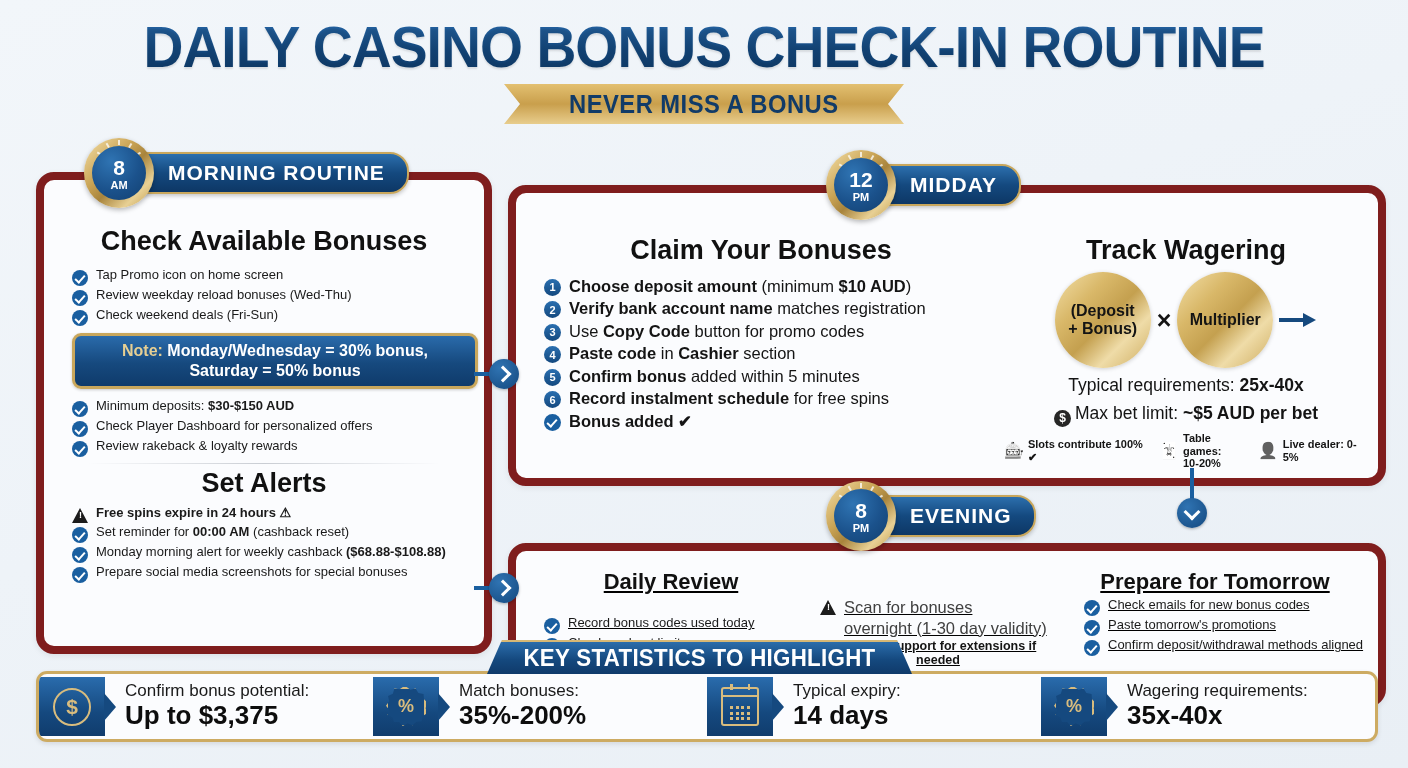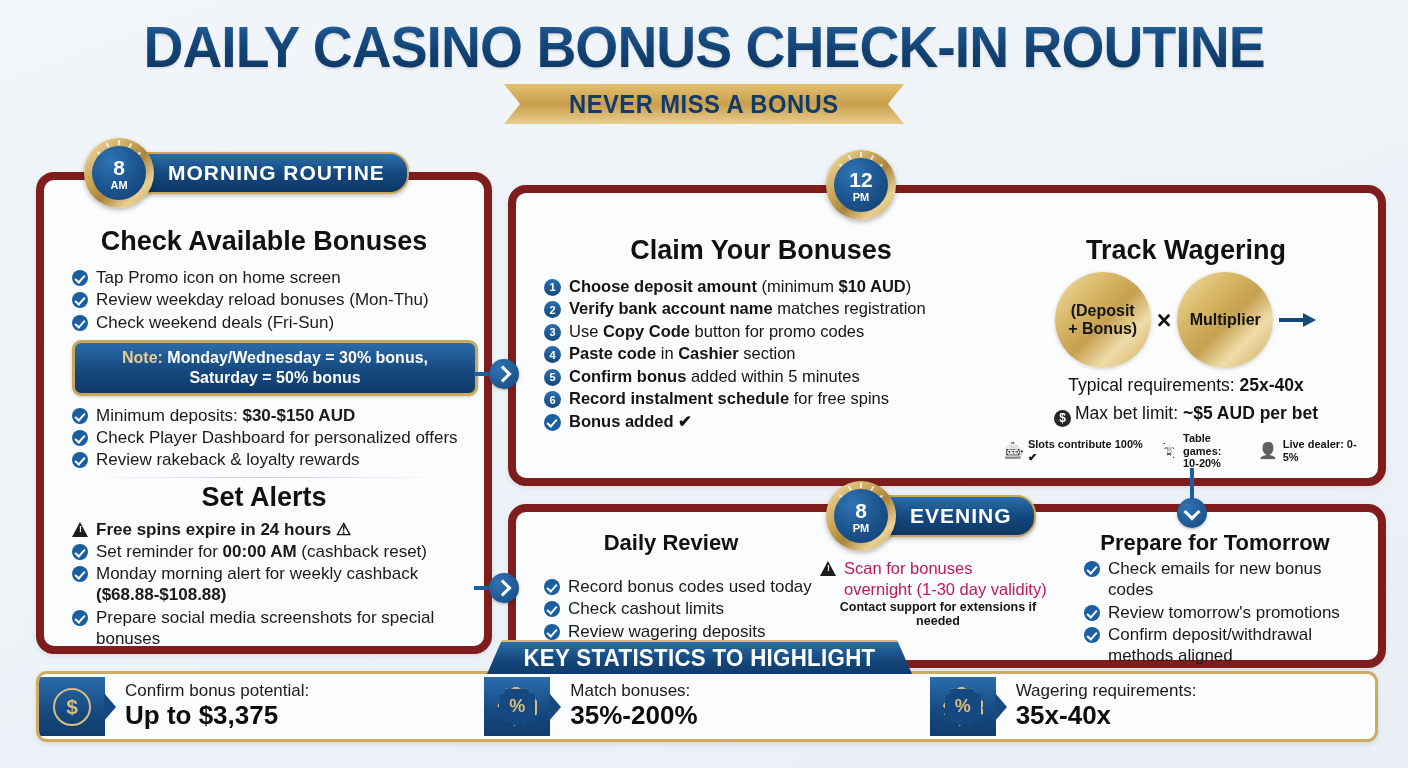--- a/index.html
+++ b/index.html
@@ -32,21 +32,21 @@
     font-size:25px;font-weight:bold;color:#113b68;letter-spacing:.5px;
     transform:scaleX(.95);
   }
   
   .card{
     position:absolute;background:#fbfcfe;border:8px solid #7f1d1d;
     border-radius:18px;box-shadow:0 2px 6px rgba(0,0,0,.08);
   }
   #card-morning{left:36px;top:172px;width:440px;height:466px;}
   #card-midday{left:508px;top:185px;width:862px;height:285px;}
-  #card-evening{left:508px;top:504px;width:862px;height:148px;}
+  #card-evening{left:508px;top:543px;width:862px;height:148px;text-decoration:underline;}
   
   .time-badge{position:absolute;display:flex;align-items:center;z-index:6;}
   .badge-pill{
     height:38px;border-radius:19px;
     background:linear-gradient(180deg,#2c6fad 0%,#14497f 50%,#0d3765 100%);
     border:2px solid #c9a75c;
     display:flex;align-items:center;padding:0 22px 0 46px;margin-left:-34px;
     box-shadow:0 2px 4px rgba(0,0,0,.22);
   }
   .badge-pill span{color:#fff;font-size:21px;font-weight:bold;letter-spacing:1px;white-space:nowrap;}
@@ -65,21 +65,21 @@
   .clock-face .hr{font-size:21px;font-weight:bold;margin-top:2px;}
   .clock-face .mer{font-size:11px;font-weight:bold;margin-top:2px;}
   .ticks{position:absolute;inset:0;}
   .ticks i{position:absolute;left:50%;top:2px;width:1.5px;height:5px;background:rgba(255,255,255,.75);
     transform-origin:50% 25px;margin-left:-.75px;}
   
   .sec-h{text-align:center;font-size:27px;font-weight:bold;color:#111;}
   .sec-h-sm{text-align:center;font-size:22px;font-weight:bold;color:#111;}
   
   ul.chk{list-style:none;margin:0;padding:0;}
-  ul.chk li{display:flex;align-items:flex-start;margin-bottom:1px;font-size:17px;color:#1a1a1a;line-height:1.25;}
+  ul.chk li{display:flex;align-items:flex-start;margin-bottom:1px;font-size:13px;color:#1a1a1a;line-height:1.25;}
   ul.chk li .tx{flex:1;}
   .ci{flex:0 0 auto;width:16px;height:16px;border-radius:50%;background:#1a5fa0;margin:3px 8px 0 0;
       position:relative;}
   .ci:after{content:"";position:absolute;left:4.5px;top:3px;width:4px;height:8px;border:solid #fff;
       border-width:0 2px 2px 0;transform:rotate(42deg);}
   .warn{flex:0 0 auto;width:17px;height:15px;margin:3px 7px 0 0;position:relative;}
   .warn:before{content:"";position:absolute;left:0;top:0;border-left:8.5px solid transparent;
       border-right:8.5px solid transparent;border-bottom:15px solid #1c1c1c;}
   .warn:after{content:"!";position:absolute;left:0;top:3px;width:17px;text-align:center;
       color:#fff;font-size:9px;font-weight:bold;line-height:1;}
@@ -196,21 +196,21 @@
 <div class="card" id="card-morning">
   <div style="padding:46px 14px 0 14px;">
     <div class="sec-h">Check Available Bonuses</div>
     <ul class="chk" style="margin-top:10px;padding-left:14px;">
       <li>
           <span class="ci"></span>
           <span class="tx">Tap Promo icon on home screen</span>
         </li>
       <li>
           <span class="ci"></span>
-          <span class="tx">Review weekday reload bonuses (Mon-Thu)</span>
+          <span class="tx">Review weekday reload bonuses (Wed-Thu)</span>
         </li>
       <li>
           <span class="ci"></span>
           <span class="tx">Check weekend deals (Fri-Sun)</span>
         </li>
     </ul>
 
     <div id="note-box">
       <div class="nl">
         <span class="nlabel">Note:</span>
@@ -374,20 +374,23 @@
         <i style="transform:rotate(210deg)"></i>
         <i style="transform:rotate(240deg)"></i>
       <i style="transform:rotate(270deg)"></i>
         <i style="transform:rotate(300deg)"></i>
         <i style="transform:rotate(330deg)"></i>
     </div>
     <div class="clock-face">
       <div class="hr">12</div>
       <div class="mer">PM</div>
     </div>
+  </div>
+  <div class="badge-pill">
+    <span>MIDDAY</span>
   </div>
 </div>
 
 <div class="card" id="card-evening">
   <div style="display:flex;height:100%;padding:18px 10px 0 10px;box-sizing:border-box;">
     <div style="flex:0 0 530px;display:flex;">
       <div style="flex:0 0 290px;">
         <div class="sec-h-sm" style="text-align:center;">Daily Review</div>
         <ul class="chk" style="margin-top:20px;padding-left:18px;">
           <li>
@@ -400,38 +403,38 @@
             </li>
           <li>
               <span class="ci"></span>
               <span class="tx">Review wagering deposits</span>
             </li>
         </ul>
       </div>
       <div style="flex:1;padding-top:28px;padding-left:4px;">
         <div style="display:flex;align-items:flex-start;">
           <span class="warn"></span>
-          <span style="font-size:16.5px;line-height:1.25;color:#be185d;">
+          <span style="font-size:16.5px;line-height:1.25;color:#404040;">
             <span style="display:block">Scan for bonuses</span>
             <span style="display:block">overnight (1-30 day validity)</span>
           </span>
         </div>
         <div style="font-size:12.5px;font-weight:bold;color:#141414;text-align:center;margin-top:1px;">Contact support for extensions if needed</div>
       </div>
     </div>
     <div style="flex:1;padding-left:6px;">
       <div class="sec-h-sm">Prepare for Tomorrow</div>
       <ul class="chk" style="margin-top:2px;padding-left:22px;">
         <li>
             <span class="ci"></span>
             <span class="tx">Check emails for new bonus codes</span>
           </li>
         <li>
             <span class="ci"></span>
-            <span class="tx">Review tomorrow's promotions</span>
+            <span class="tx">Paste tomorrow's promotions</span>
           </li>
         <li>
             <span class="ci"></span>
             <span class="tx" style="max-width:260px;">Confirm deposit/withdrawal methods aligned</span>
           </li>
       </ul>
     </div>
   </div>
 </div>
 
@@ -479,20 +482,46 @@
     <div class="ks-ico">
         <div class="pctbadge">%</div>
       </div>
     <div class="ks-txt">
       <div class="ks-label">Match bonuses:</div>
       <div class="ks-value">35%-200%</div>
     </div>
   </div>
   <div class="ks-item">
     <div class="ks-ico">
+      <div class="cal">
+          <i class="l"></i>
+          <i class="r"></i>
+        <div class="caldots">
+            <b></b>
+            <b></b>
+            <b></b>
+            <b></b>
+            <b></b>
+            <b></b>
+            <b></b>
+            <b></b>
+            <b></b>
+            <b></b>
+            <b></b>
+            <b></b>
+          </div>
+      </div>
+    </div>
+    <div class="ks-txt">
+      <div class="ks-label">Typical expiry:</div>
+      <div class="ks-value">14 days</div>
+    </div>
+  </div>
+  <div class="ks-item">
+    <div class="ks-ico">
         <div class="pctbadge">%</div>
       </div>
     <div class="ks-txt">
       <div class="ks-label">Wagering requirements:</div>
       <div class="ks-value">35x-40x</div>
     </div>
   </div>
 </div>
 
 </body></html>

